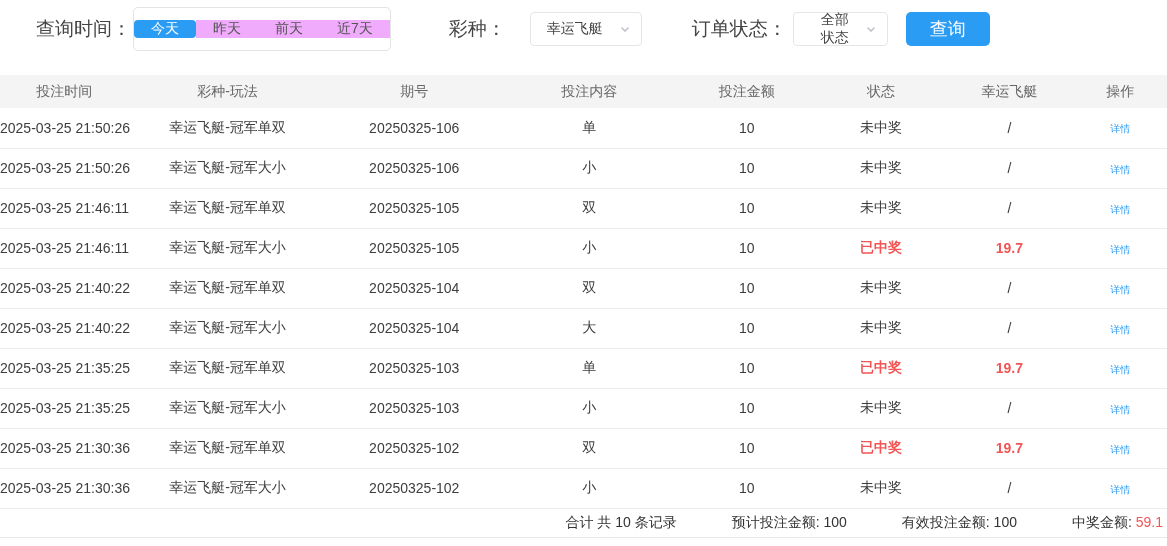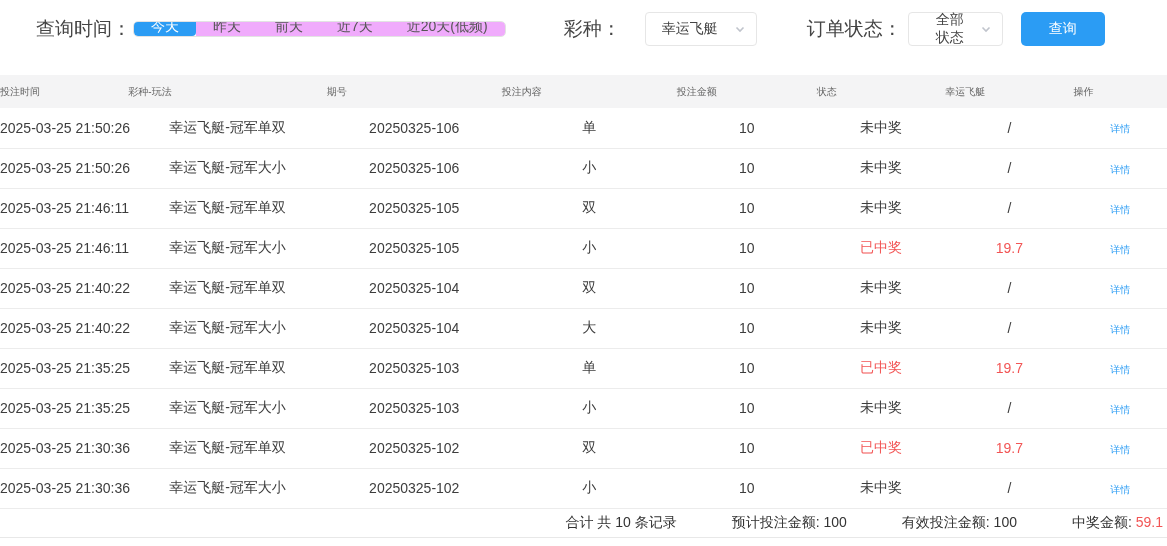--- a/index.html
+++ b/index.html
@@ -2,71 +2,70 @@
 <html style="--accent: #2b9cf4; --danger: #f25555;"><head>
 <meta charset="utf-8">
 <style>
   * { box-sizing: border-box; margin: 0; padding: 0; }
   html,body { width: 1167px; height: 546px; background: #fff; overflow: hidden;
     font-family: "Liberation Sans", "DejaVu Sans", sans-serif; color: #333; }
 
   
   .filter-bar { display: flex; align-items: center; height: 58px; padding: 0 8px; }
   .f-label { font-size: 19px; color: #444; white-space: nowrap; margin-left: 28px; }
-  .btn-group { display: flex; align-items: flex-end; border: 1px solid #e3e3e3;
-    border-radius: 5px; overflow: hidden; height: 16px; margin-left: 2px; background:#fff; }
+  .btn-group { display: flex; align-items: center; border: 1px solid #e3e3e3;
+    border-radius: 5px; overflow: hidden; height: 44px; margin-left: 2px; background:#fff; }
   .bg-btn { display: flex; align-items: center; padding: 0 17px; font-size: 14px;
     color: #555; cursor: pointer; position: relative; background: #f0abfc; border: none; }
   .bg-btn + .bg-btn::before { content: ""; position: absolute; left: 0; top: 9px;
     bottom: 9px; width: 1px; background: #e3e3e3; }
   .bg-btn.active { background: var(--accent); color: #fff; border-radius: 4px; }
   .bg-btn.active + .bg-btn::before { display: none; }
 
   .select-box { display: flex; align-items: center; justify-content: space-between;
     border: 1px solid #e6e6e6; border-radius: 4px; height: 34px; padding: 0 10px 0 16px;
     font-size: 14px; color: #444; background: #fff; cursor: pointer; }
   .sel-lottery { width: 112px; margin-left: 24px; }
   .sel-status  { width: 95px;  margin-left: 6px; padding-left: 27px;}
   .chev { width: 12px; height: 12px; flex: 0 0 auto; margin-left: 6px; }
   .chev polyline { fill: none; stroke: #c0c4cc; stroke-width: 1.6; }
 
   .gap-lottery { width: 30px; } .gap-status { width: 22px; } .gap-btn { width: 18px; }
 
   .query-btn { width: 84px; height: 34px; background: var(--accent); color: #fff;
-    font-size: 14px; border: none; border-radius: 5px; cursor: pointer; }
+    font-size: 18px; border: none; border-radius: 5px; cursor: pointer; }
 
   
   .spacer { height: 17px; }
   table { width: 100%; border-collapse: collapse; table-layout: fixed; }
-  thead th { background: #f4f4f5; color: #666; font-weight: normal; font-size: 10px;
-    height: 33px; text-align: left; margin-left: 8px; }
+  thead th { background: #f4f4f5; color: #666; font-weight: normal; font-size: 14px;
+    height: 33px; text-align: center; margin-left: 8px; }
   tbody td { height: 40px; text-align: center; font-size: 14px; color: #3d3d3d;
     border-bottom: 1px solid #ececec; white-space: nowrap; }
-  td.win-red, td.status-red { color: var(--danger); }
+  td.win-red, td.status-red { color: var(--danger); font-weight: bold; }
   a.detail-link { color: var(--accent); text-decoration: none; cursor: pointer; font-size: 10px; }
 
   
   .summary { display: flex; align-items: center; justify-content: flex-end;
     height: 29px; font-size: 14px; color: #333; border-bottom: 1px solid #e8e8e8;
     padding-right: 4px; }
   .summary .item { margin-left: 55px; white-space: nowrap; }
   .summary .red { color: var(--danger); }
 </style>
 </head>
 <body>
 
 <div class="filter-bar">
   <span class="f-label">查询时间：</span>
 
   <div class="btn-group">
     <button class="bg-btn active">今天</button>
     <button class="bg-btn">昨天</button>
     <button class="bg-btn">前天</button>
     <button class="bg-btn">近7天</button>
-    <button class="bg-btn">近20天(低频)</button>
   </div>
 
   <div class="gap-lottery"></div>
   <span class="f-label">彩种：</span>
   <div class="select-box sel-lottery">
     <span>幸运飞艇</span>
     <svg class="chev" viewBox="0 0 12 12">
         <polyline points="2.5,4.5 6,8 9.5,4.5"></polyline>
       </svg>
   </div>

